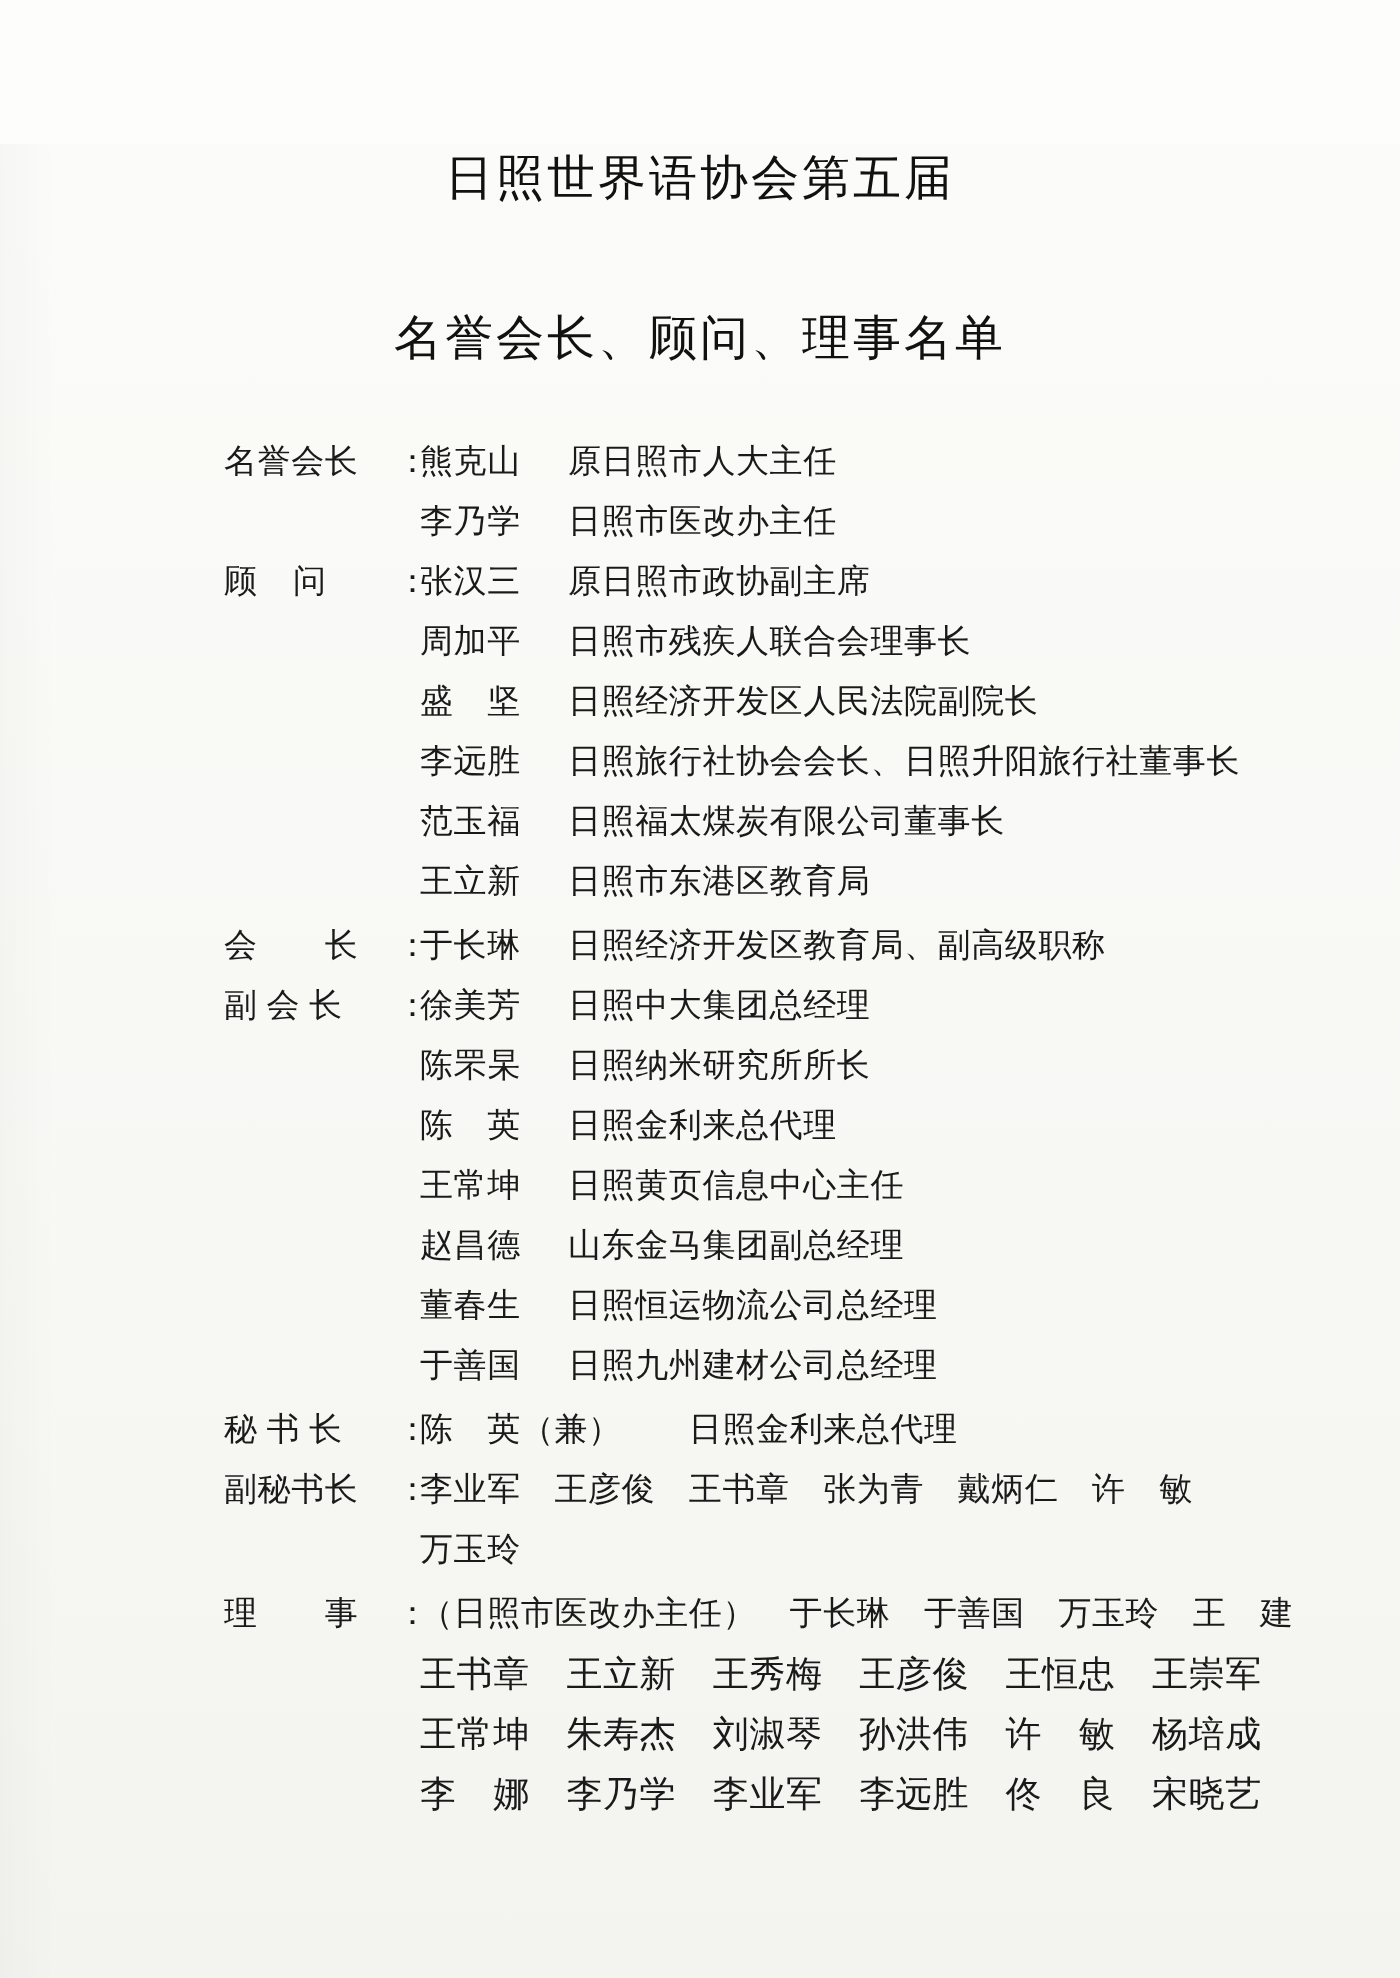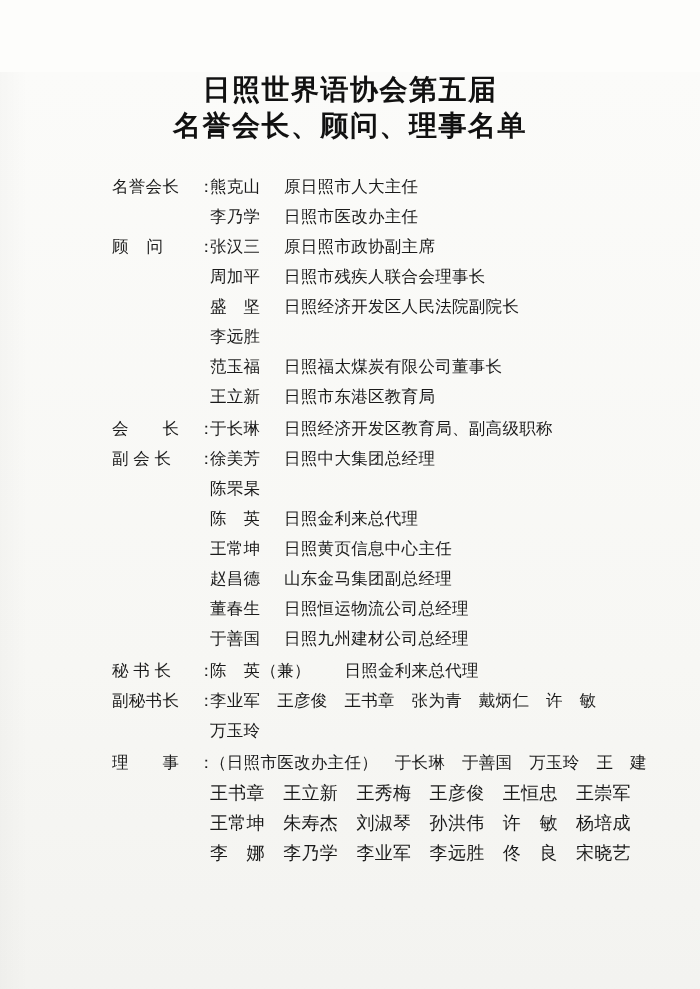--- a/index.html
+++ b/index.html
@@ -23,25 +23,26 @@
     padding: 0;
     background:
       linear-gradient(to right, rgba(0,0,0,0.02), rgba(0,0,0,0) 4%),
       linear-gradient(to bottom, #fbfbf9, #f7f7f4 60%, #f2f2ef);
   }
   .title-block {
     margin-top: 72px;
     text-align: center;
   }
   .title-line {
-    font-size: 28px;
-    font-weight: bold;
+    font-size: 24px;
+    font-weight: normal;
     letter-spacing: 1.5px;
     line-height: 36px;
     color: #111;
+    margin-top: 44px;
   }
   .body-block {
     margin-top: 28px;
     padding-left: 112px;
     padding-right: 40px;
   }
   .entry {
     display: flex;
     align-items: flex-start;
     line-height: 30px;
@@ -139,20 +140,21 @@
       <div class="entry cont">
         <span class="label">顾    问</span>
         <span class="colon">：</span>
         <span class="name">盛　坚</span>
         <span class="desc">日照经济开发区人民法院副院长</span>
       </div>
       <div class="entry cont">
         <span class="label">顾    问</span>
         <span class="colon">：</span>
         <span class="name">李远胜</span>
+        <span class="desc">日照旅行社协会会长、日照升阳旅行社董事长</span>
       </div>
       <div class="entry cont">
         <span class="label">顾    问</span>
         <span class="colon">：</span>
         <span class="name">范玉福</span>
         <span class="desc">日照福太煤炭有限公司董事长</span>
       </div>
       <div class="entry cont">
         <span class="label">顾    问</span>
         <span class="colon">：</span>
@@ -176,20 +178,21 @@
       <div class="entry">
         <span class="label">副 会 长</span>
         <span class="colon">：</span>
         <span class="name">徐美芳</span>
         <span class="desc">日照中大集团总经理</span>
       </div>
       <div class="entry cont">
         <span class="label">副 会 长</span>
         <span class="colon">：</span>
         <span class="name">陈罘杲</span>
+        <span class="desc">日照纳米研究所所长</span>
       </div>
       <div class="entry cont">
         <span class="label">副 会 长</span>
         <span class="colon">：</span>
         <span class="name">陈　英</span>
         <span class="desc">日照金利来总代理</span>
       </div>
       <div class="entry cont">
         <span class="label">副 会 长</span>
         <span class="colon">：</span>

